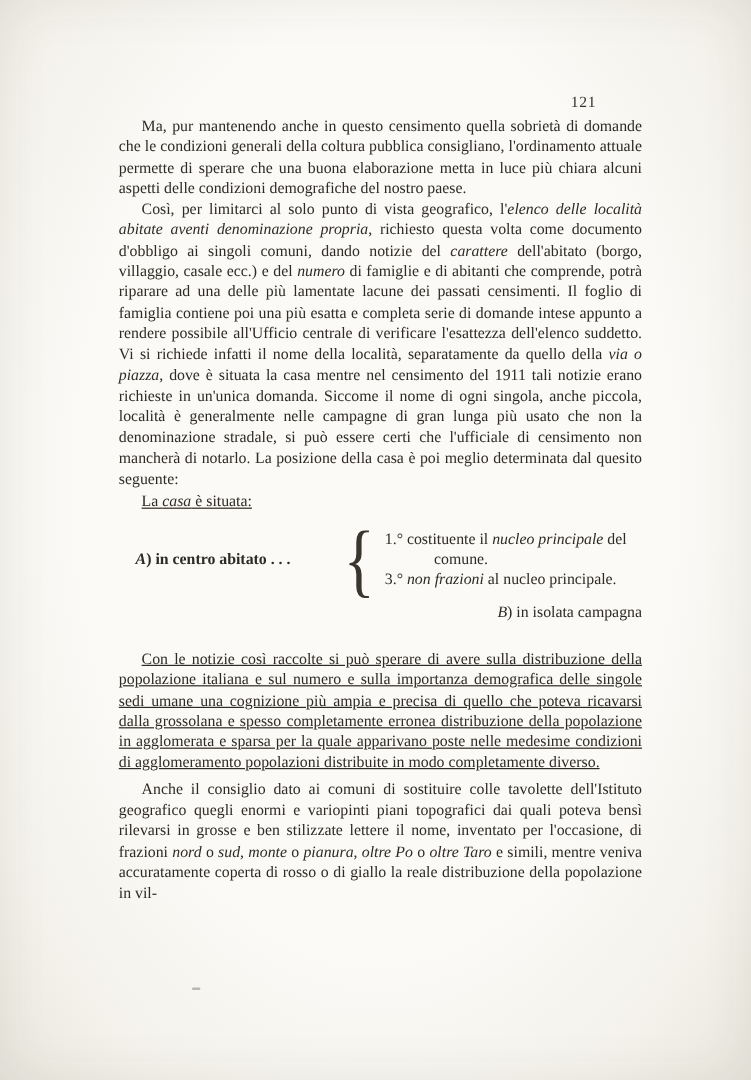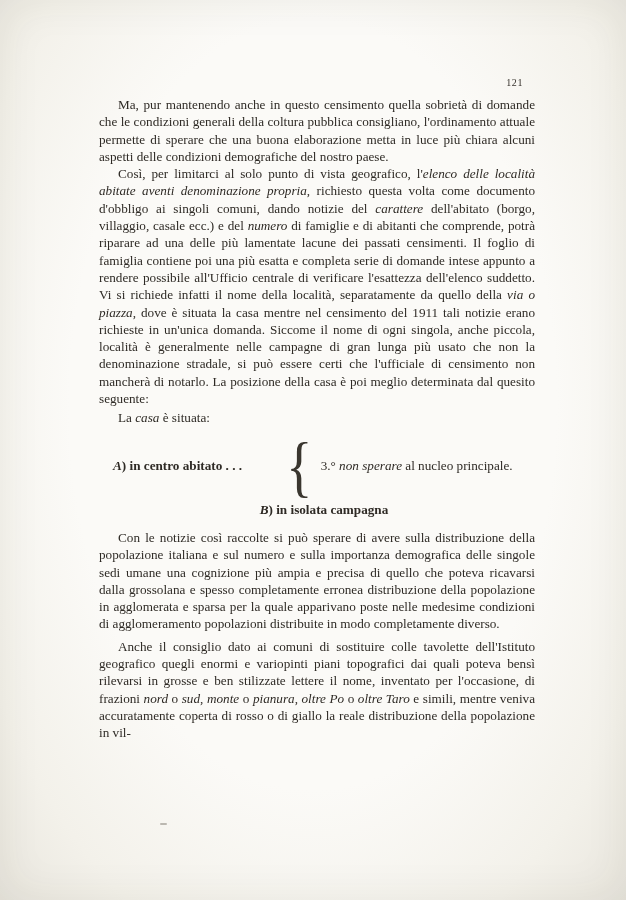--- a/index.html
+++ b/index.html
@@ -11,40 +11,40 @@
     overflow: hidden;
   }
   .page {
     position: relative;
     width: 626px; height: 900px;
     background: radial-gradient(ellipse at 50% 45%, #fbfaf7 55%, #f3f1ea 82%, #e9e6de 100%);
     box-shadow: inset 0 0 45px rgba(60,50,30,0.07);
   }
   .page-number {
     position: absolute;
-    top: 77px; right: 103px;
-    font-size: 10px;
+    top: 77px; right: 129px;
+    font-size: 13px;
     letter-spacing: 0.6px;
     color: #35312b;
   }
   .text-block {
     position: absolute;
     top: 96px; left: 99px;
     width: 436px;
     color: #2e2a25;
     font-size: 13.2px;
     line-height: 17.3px;
     text-align: justify;
   }
   .para { margin: 0; text-indent: 19px; }
-  .para.space-before { margin-top: 11px; }
+  .para.space-before { margin-top: 22px; text-decoration: underline; }
   .para.space-before-sm { margin-top: 5px; }
   em { font-style: italic; }
 
-  .lead-line { margin-top: 2px; }
+  .lead-line { margin-top: 2px; text-decoration: underline; }
 
   .figure {
     display: flex;
     align-items: center;
     margin: 5px 0 1px 0;
     text-align: left;
   }
   .fig-left {
     width: 184px;
     padding-left: 14px;
@@ -66,22 +66,21 @@
     width: 228px;
     flex: 0 0 auto;
   }
   .fig-item {
     padding-left: 41px;
     text-indent: -41px;
   }
   .option-b {
     padding-left: 14px;
     margin: 1px 0 0 0;
-    text-align: center;
-    font-weight: bold;
+    text-align: right;
   }
   .speck {
     position: absolute;
     left: 160px; top: 823px;
     width: 7px; height: 2px;
     background: #8a857c;
     opacity: 0.55;
     border-radius: 1px;
   }
 </style>
@@ -97,21 +96,22 @@
     <p class="para"><span>Ma, pur mantenendo anche in questo censimento quella sobrietà di domande che le condizioni generali della coltura pubblica consigliano, l'ordinamento attuale permette di sperare che una buona elaborazione metta in luce più chiara alcuni aspetti delle condizioni demografiche del nostro paese.</span></p>
 
     <p class="para"><span>Così, per limitarci al solo punto di vista geografico, l'</span><em>elenco delle località abitate aventi denominazione propria</em><span>, richiesto questa volta come documento d'obbligo ai singoli comuni, dando notizie del </span><em>carattere</em><span> dell'abitato (borgo, villaggio, casale ecc.) e del </span><em>numero</em><span> di famiglie e di abitanti che comprende, potrà riparare ad una delle più lamentate lacune dei passati censimenti. Il foglio di famiglia contiene poi una più esatta e completa serie di domande intese appunto a rendere possibile all'Ufficio centrale di verificare l'esattezza dell'elenco suddetto. Vi si richiede infatti il nome della località, separatamente da quello della </span><em>via o piazza</em><span>, dove è situata la casa mentre nel censimento del 1911 tali notizie erano richieste in un'unica domanda. Siccome il nome di ogni singola, anche piccola, località è generalmente nelle campagne di gran lunga più usato che non la denominazione stradale, si può essere certi che l'ufficiale di censimento non mancherà di notarlo. La posizione della casa è poi meglio determinata dal quesito seguente:</span></p>
 
     <p class="para lead-line"><span>La </span><em>casa</em><span> è situata:</span></p>
 
     <div class="figure">
       <div class="fig-left"><em>A</em><span>) in centro abitato . . .</span></div>
       <div class="brace">{</div>
       <div class="fig-items">
-        <div class="fig-item"><span>3.° </span><em>non sperare</em><span> al nucleo principale.</span></div>
+        <div class="fig-item"><span>1.° costituente il </span><em>nucleo principale</em><span> del comune.</span></div>
+        <div class="fig-item"><span>3.° </span><em>non frazioni</em><span> al nucleo principale.</span></div>
       </div>
     </div>
 
     <div class="option-b"><em>B</em><span>) in isolata campagna</span></div>
 
     <p class="para space-before"><span>Con le notizie così raccolte si può sperare di avere sulla distribuzione della popolazione italiana e sul numero e sulla importanza demografica delle singole sedi umane una cognizione più ampia e precisa di quello che poteva ricavarsi dalla grossolana e spesso completamente erronea distribuzione della popolazione in agglomerata e sparsa per la quale apparivano poste nelle medesime condizioni di agglomeramento popolazioni distribuite in modo completamente diverso.</span></p>
 
     <p class="para space-before-sm"><span>Anche il consiglio dato ai comuni di sostituire colle tavolette dell'Istituto geografico quegli enormi e variopinti piani topografici dai quali poteva bensì rilevarsi in grosse e ben stilizzate lettere il nome, inventato per l'occasione, di frazioni </span><em>nord</em><span> o </span><em>sud</em><span>, </span><em>monte</em><span> o </span><em>pianura</em><span>, </span><em>oltre Po</em><span> o </span><em>oltre Taro</em><span> e simili, mentre veniva accuratamente coperta di rosso o di giallo la reale distribuzione della popolazione in vil-</span></p>
 
   </div>

